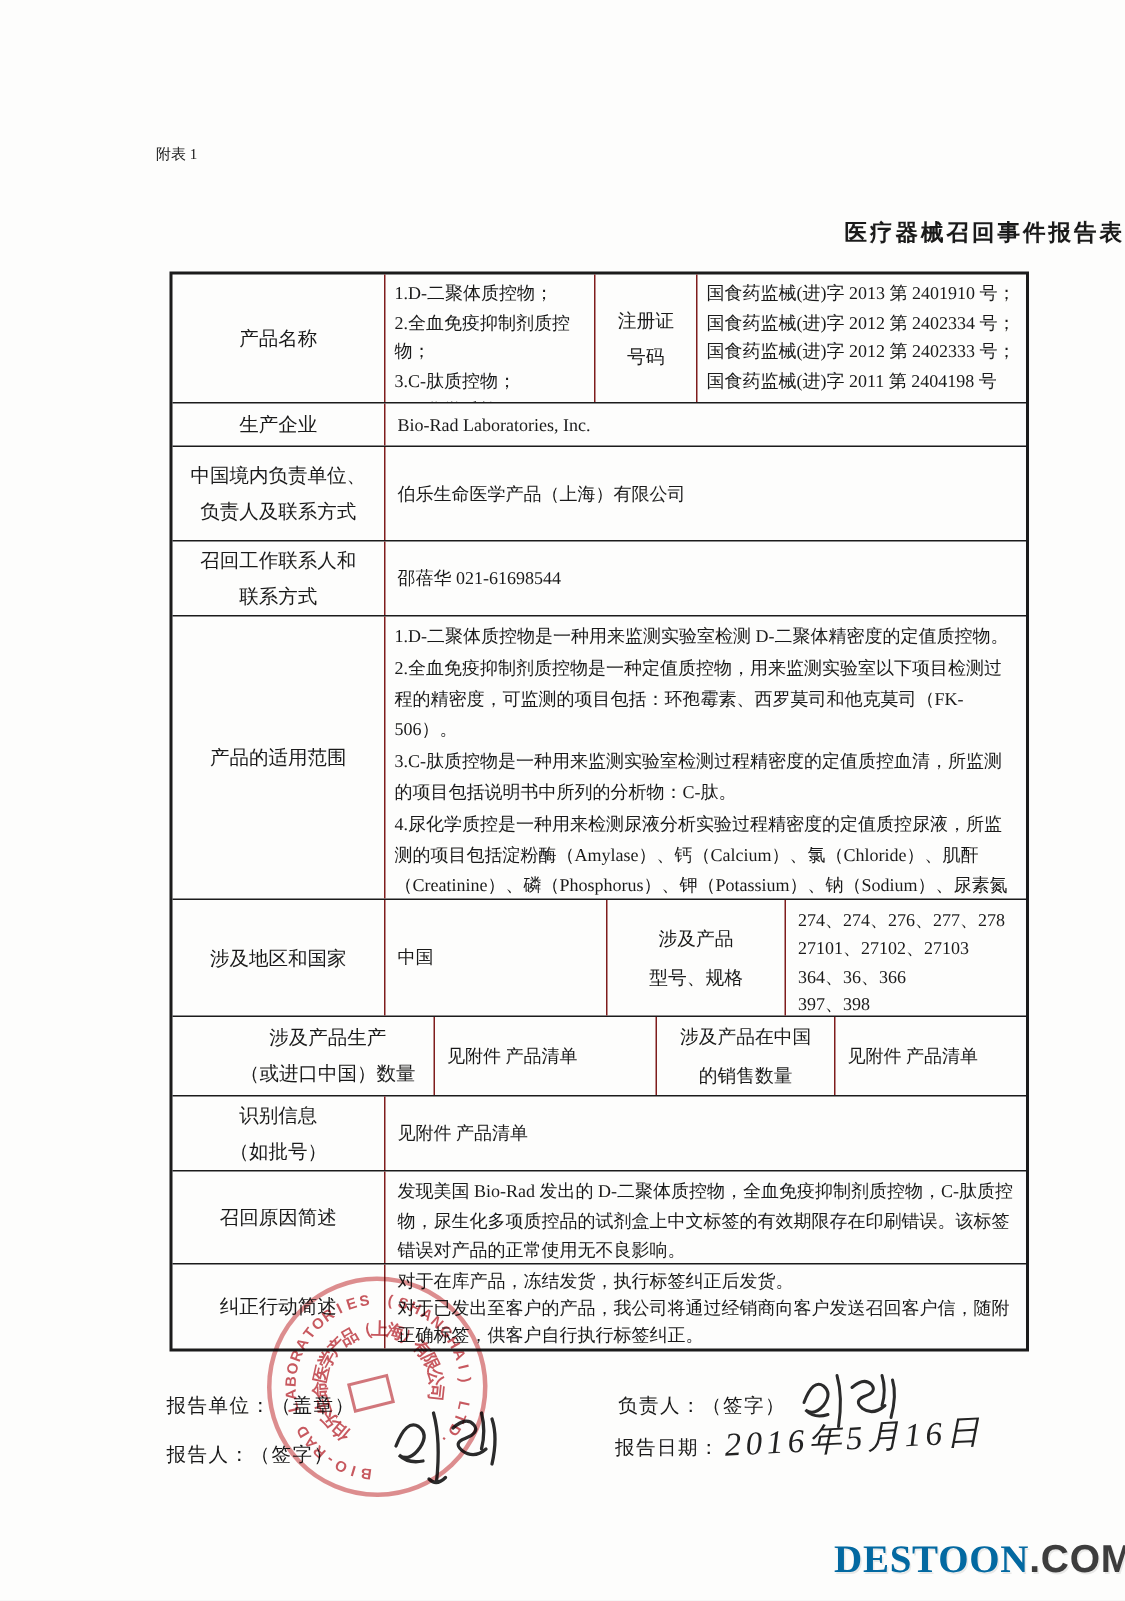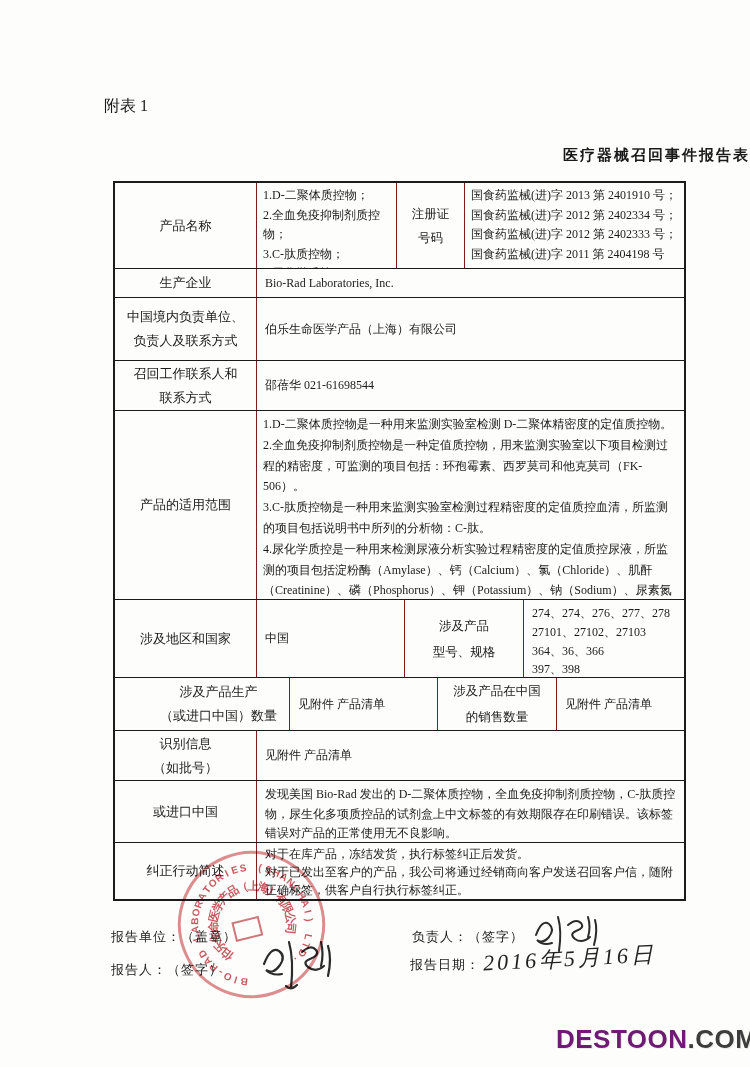--- a/index.html
+++ b/index.html
@@ -1,19 +1,19 @@
 <!DOCTYPE html>
 <html><head>
 <meta charset="utf-8">
 <style>
   html,body{margin:0;padding:0;}
   body{background:#e8e8e8;}
   .page{position:relative;width:750px;height:1067px;margin:0 auto;background:#fdfdfc;
         font-family:"Liberation Serif","DejaVu Serif",serif;color:#1a1a1a;overflow:hidden;}
-  .annex{position:absolute;left:104px;top:96px;font-size:16px;}
+  .annex{position:absolute;left:104px;top:96px;font-size:10px;}
   .doc-title{position:absolute;left:0;right:0;top:146px;text-align:right;
              font-size:15px;font-weight:bold;letter-spacing:2px;}
   
   .form{position:absolute;left:113px;top:181px;width:573px;box-sizing:border-box;
         border:2px solid #1b1b1b;font-size:12px;}
   .row{display:flex;border-bottom:1px solid #1b1b1b;box-sizing:border-box;}
   .row:last-child{border-bottom:none;}
   .cell{box-sizing:border-box;border-right:1px solid #7f1d1d;overflow:hidden;}
   .cell:last-child{border-right:none;}
   .lbl{width:142px;flex:none;display:flex;flex-direction:column;align-items:center;
@@ -147,21 +147,21 @@
 
     <div class="row r8">
       <div class="cell lbl">
         <div>识别信息</div>
         <div>（如批号）</div>
       </div>
       <div class="cell grow val vcenter">见附件 产品清单</div>
     </div>
 
     <div class="row r9">
-      <div class="cell lbl">或进口中国</div>
+      <div class="cell lbl">召回原因简述</div>
       <div class="cell grow reason">发现美国 Bio-Rad 发出的 D-二聚体质控物，全血免疫抑制剂质控物，C-肽质控物，尿生化多项质控品的试剂盒上中文标签的有效期限存在印刷错误。该标签错误对产品的正常使用无不良影响。</div>
     </div>
 
     <div class="row r10">
       <div class="cell lbl">纠正行动简述</div>
       <div class="cell grow action">
         <div>对于在库产品，冻结发货，执行标签纠正后发货。</div>
         <div>对于已发出至客户的产品，我公司将通过经销商向客户发送召回客户信，随附正确标签，供客户自行执行标签纠正。</div>
       </div>
     </div>
@@ -245,16 +245,16 @@
         <span style="transform: rotate(55.0667deg) translateY(-39px);">）</span>
         <span style="transform: rotate(70.8deg) translateY(-39px);">有</span>
         <span style="transform: rotate(86.5333deg) translateY(-39px);">限</span>
         <span style="transform: rotate(102.267deg) translateY(-39px);">公</span>
         <span style="transform: rotate(118deg) translateY(-39px);">司</span>
       </div>
     <div class="stamp-box"></div>
   </div>
 
   <div class="watermark">
-    <span style="color: #701a75;">DESTOON</span><span style="color: rgb(61, 61, 61);">.COM</span>
+    <span style="color: #0369a1; font-family: Liberation Serif, serif;">DESTOON</span><span style="color: rgb(61, 61, 61);">.COM</span>
   </div>
 
 </div>
 
 </body></html>

